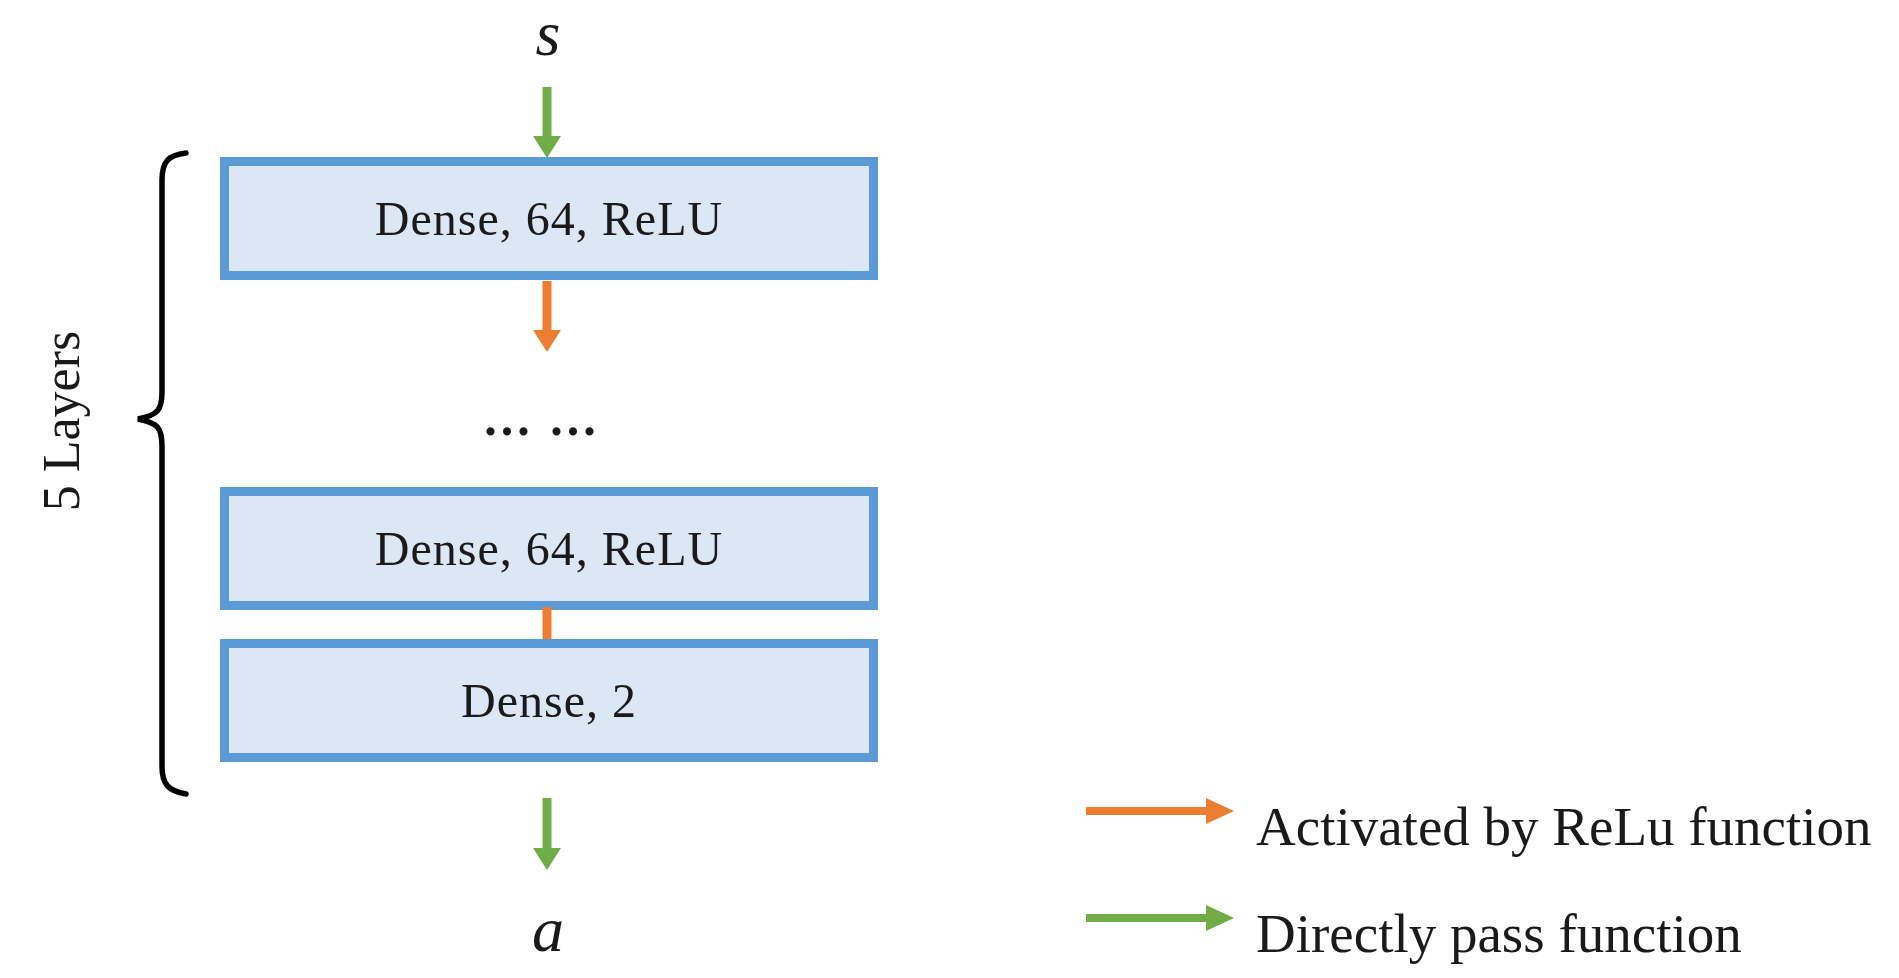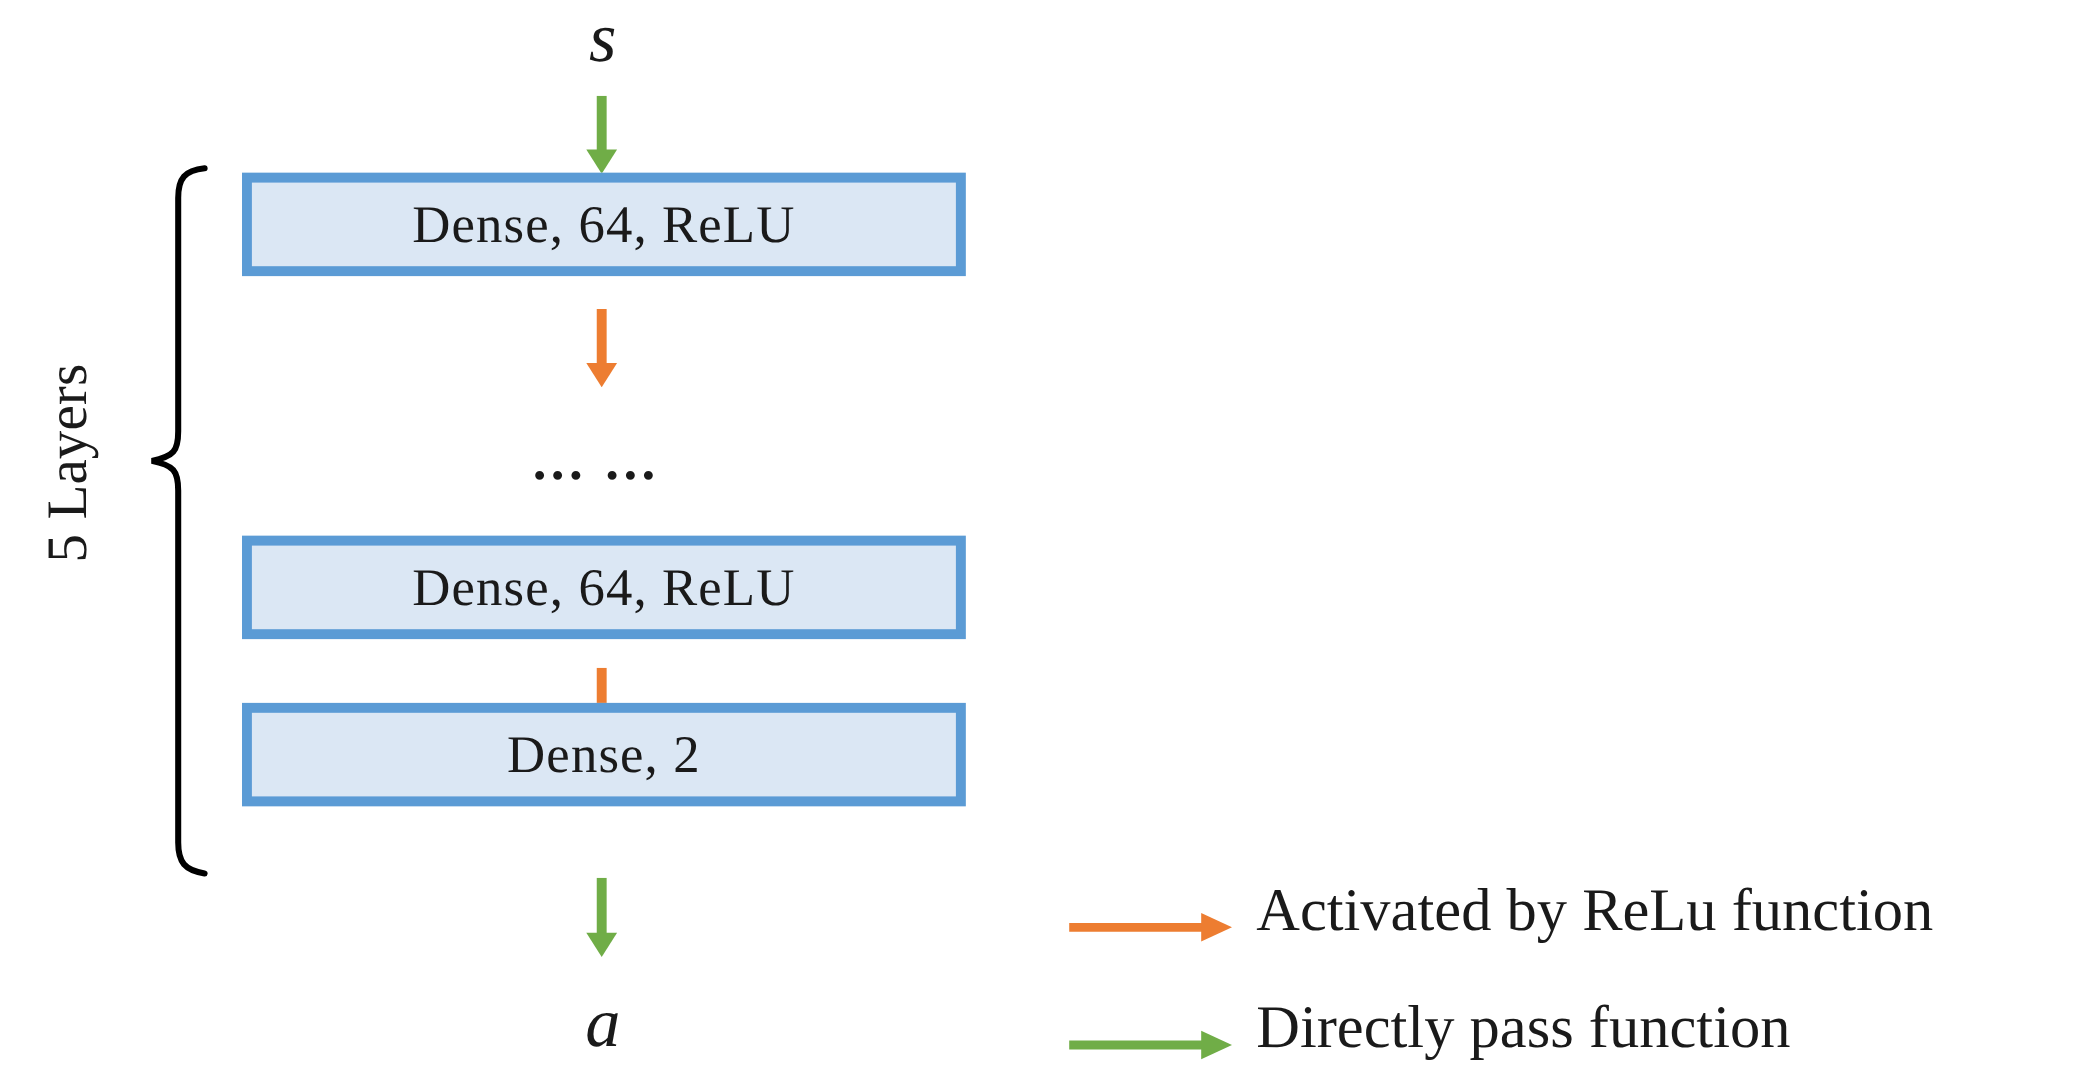--- a/index.html
+++ b/index.html
@@ -24,21 +24,21 @@
     width: 120px;
     line-height: 64px;
   }
   .io-label.s-label { left: 488px; top: 2px; }
   .io-label.a-label { left: 488px; top: 898px; }
 
   .layer-box {
     position: absolute;
     left: 220px;
     width: 658px;
-    height: 94px;
+    height: 123px;
     background: var(--box-fill);
     border: 9px solid var(--box-border);
     box-sizing: border-box;
     display: flex;
     align-items: center;
     justify-content: center;
   }
   .layer-box .layer-label {
     font-size: 48px;
     color: var(--text);
@@ -83,23 +83,23 @@
     line-height: 62px;
     text-align: center;
     font-size: 52px;
     color: var(--text);
     transform: rotate(-90deg);
     transform-origin: center center;
   }
 
   .legend-row {
     position: absolute;
-    left: 970px;
+    left: 1084px;
     display: flex;
-    align-items: flex-end;
+    align-items: flex-start;
     gap: 22px;
     height: 64px;
   }
   .legend-row-1 { top: 795px; }
   .legend-row-2 { top: 902px; }
   .legend-row .legend-label {
     font-size: 55px;
     color: var(--text);
     white-space: nowrap;
     line-height: 64px;

